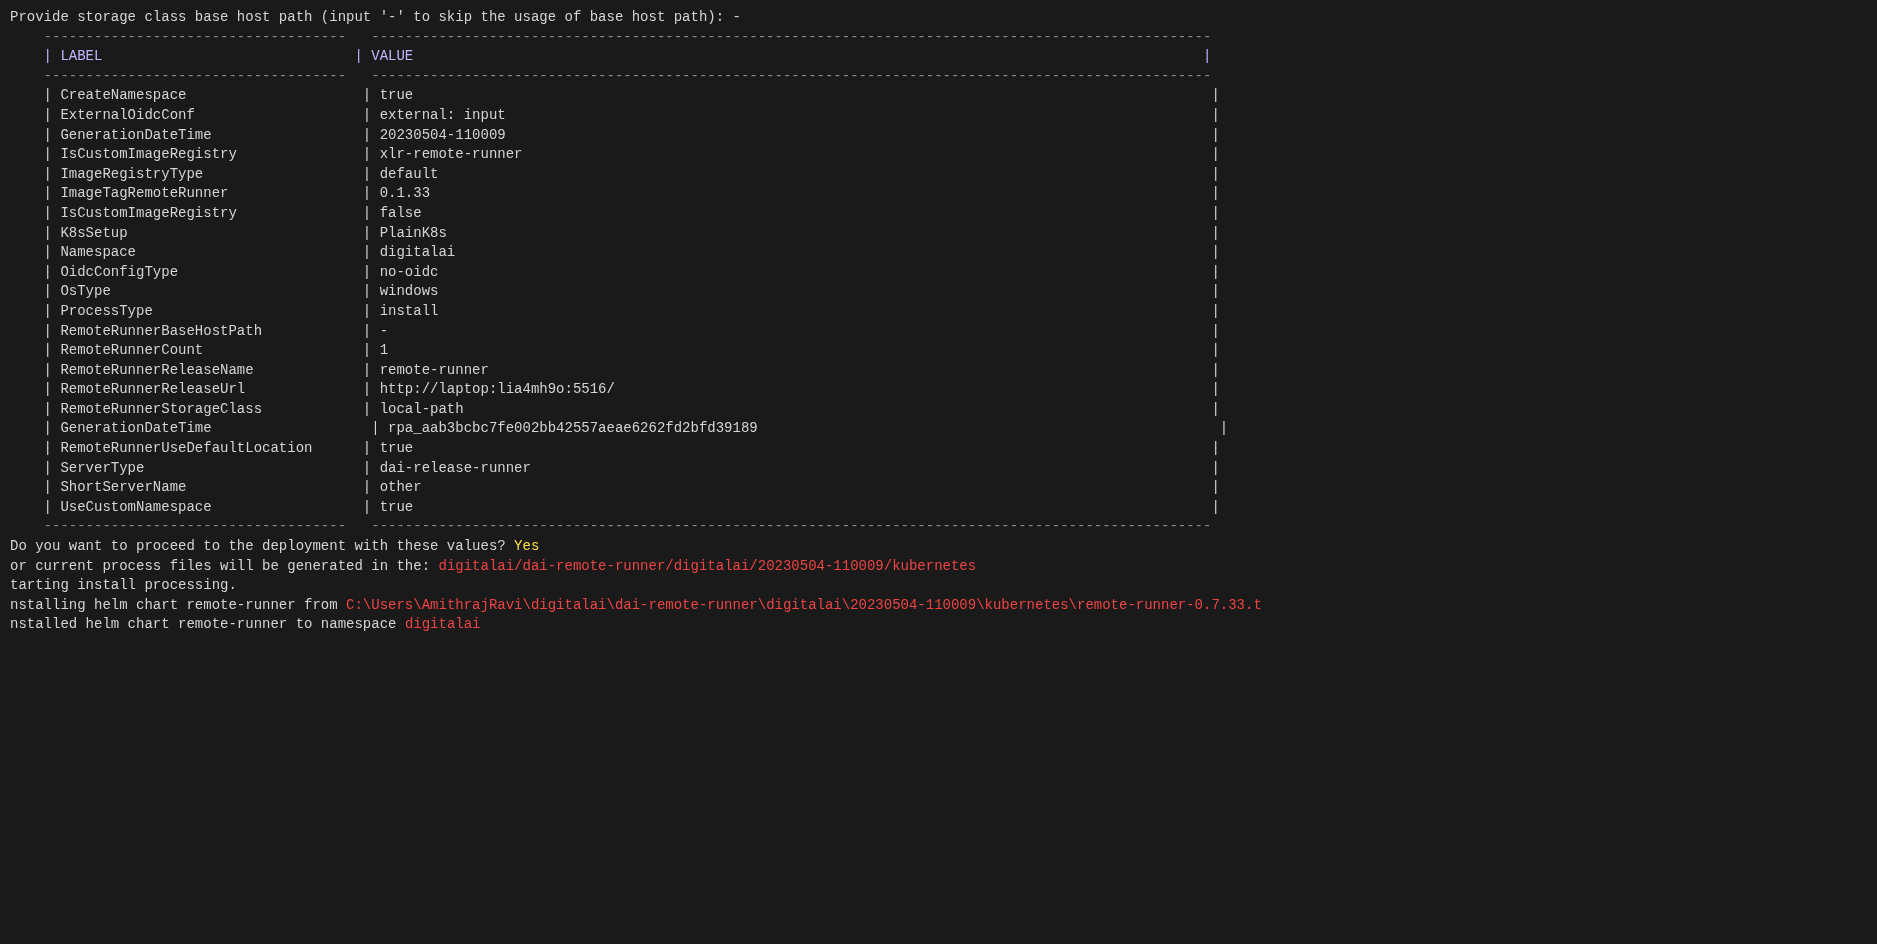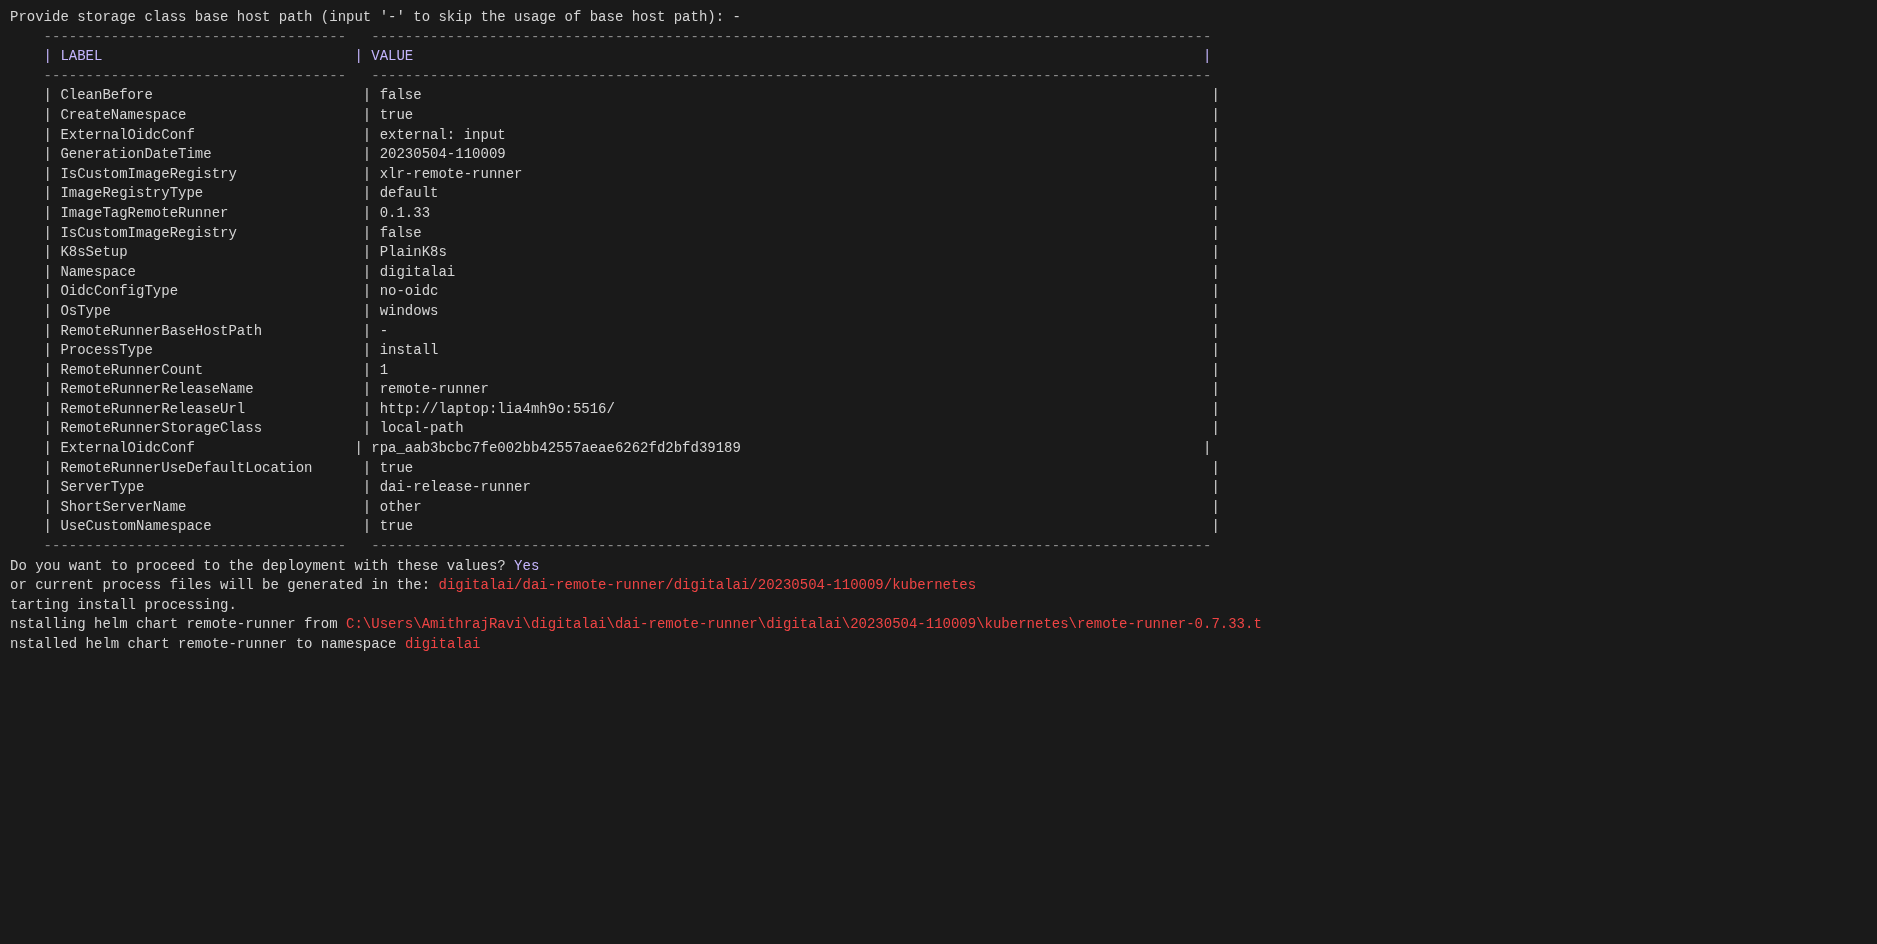--- a/index.html
+++ b/index.html
@@ -32,58 +32,57 @@
       color: #c4b5fd;
     }
     .table-row {
       display: block;
       white-space: pre;
     }
     .prompt-line {
       color: #d4d4d4;
     }
     .yes-text {
-      color: #c4b5fd;
+      color: #fde047;
     }
     .ansi-cyan {
       color: #ef4444;
     }
     .normal-text {
       color: #d4d4d4;
     }
   </style>
 </head>
 <body>
 
 <div class="terminal">
   <span class="line prompt-line">Provide storage class base host path (input '-' to skip the usage of base host path): -</span>
   <span class="line divider">    ------------------------------------   ----------------------------------------------------------------------------------------------------</span>
   <span class="line header-row">    | LABEL                              | VALUE                                                                                              |</span>
   <span class="line divider">    ------------------------------------   ----------------------------------------------------------------------------------------------------</span>
 
   <div id="table-rows">
-      <span class="line table-row">    | CleanBefore                         | false                                                                                              |</span>
       <span class="line table-row">    | CreateNamespace                     | true                                                                                               |</span>
       <span class="line table-row">    | ExternalOidcConf                    | external: input                                                                                    |</span>
       <span class="line table-row">    | GenerationDateTime                  | 20230504-110009                                                                                    |</span>
       <span class="line table-row">    | IsCustomImageRegistry               | xlr-remote-runner                                                                                  |</span>
       <span class="line table-row">    | ImageRegistryType                   | default                                                                                            |</span>
       <span class="line table-row">    | ImageTagRemoteRunner                | 0.1.33                                                                                             |</span>
       <span class="line table-row">    | IsCustomImageRegistry               | false                                                                                              |</span>
       <span class="line table-row">    | K8sSetup                            | PlainK8s                                                                                           |</span>
       <span class="line table-row">    | Namespace                           | digitalai                                                                                          |</span>
       <span class="line table-row">    | OidcConfigType                      | no-oidc                                                                                            |</span>
       <span class="line table-row">    | OsType                              | windows                                                                                            |</span>
+      <span class="line table-row">    | ProcessType                         | install                                                                                            |</span>
       <span class="line table-row">    | RemoteRunnerBaseHostPath            | -                                                                                                  |</span>
-      <span class="line table-row">    | ProcessType                         | install                                                                                            |</span>
       <span class="line table-row">    | RemoteRunnerCount                   | 1                                                                                                  |</span>
       <span class="line table-row">    | RemoteRunnerReleaseName             | remote-runner                                                                                      |</span>
       <span class="line table-row">    | RemoteRunnerReleaseUrl              | http://laptop:lia4mh9o:5516/                                                                       |</span>
       <span class="line table-row">    | RemoteRunnerStorageClass            | local-path                                                                                         |</span>
-      <span class="line table-row">    | ExternalOidcConf                   | rpa_aab3bcbc7fe002bb42557aeae6262fd2bfd39189                                                       |</span>
+      <span class="line table-row">    | GenerationDateTime                   | rpa_aab3bcbc7fe002bb42557aeae6262fd2bfd39189                                                       |</span>
       <span class="line table-row">    | RemoteRunnerUseDefaultLocation      | true                                                                                               |</span>
       <span class="line table-row">    | ServerType                          | dai-release-runner                                                                                 |</span>
       <span class="line table-row">    | ShortServerName                     | other                                                                                              |</span>
       <span class="line table-row">    | UseCustomNamespace                  | true                                                                                               |</span>
     </div>
 
   <span class="line divider">    ------------------------------------   ----------------------------------------------------------------------------------------------------</span>
   <span class="line prompt-line">Do you want to proceed to the deployment with these values? <span class="yes-text">Yes</span></span>
   <span class="line normal-text">or current process files will be generated in the: <span class="ansi-cyan">digitalai/dai-remote-runner/digitalai/20230504-110009/kubernetes</span></span>
   <span class="line normal-text">tarting install processing.</span>

